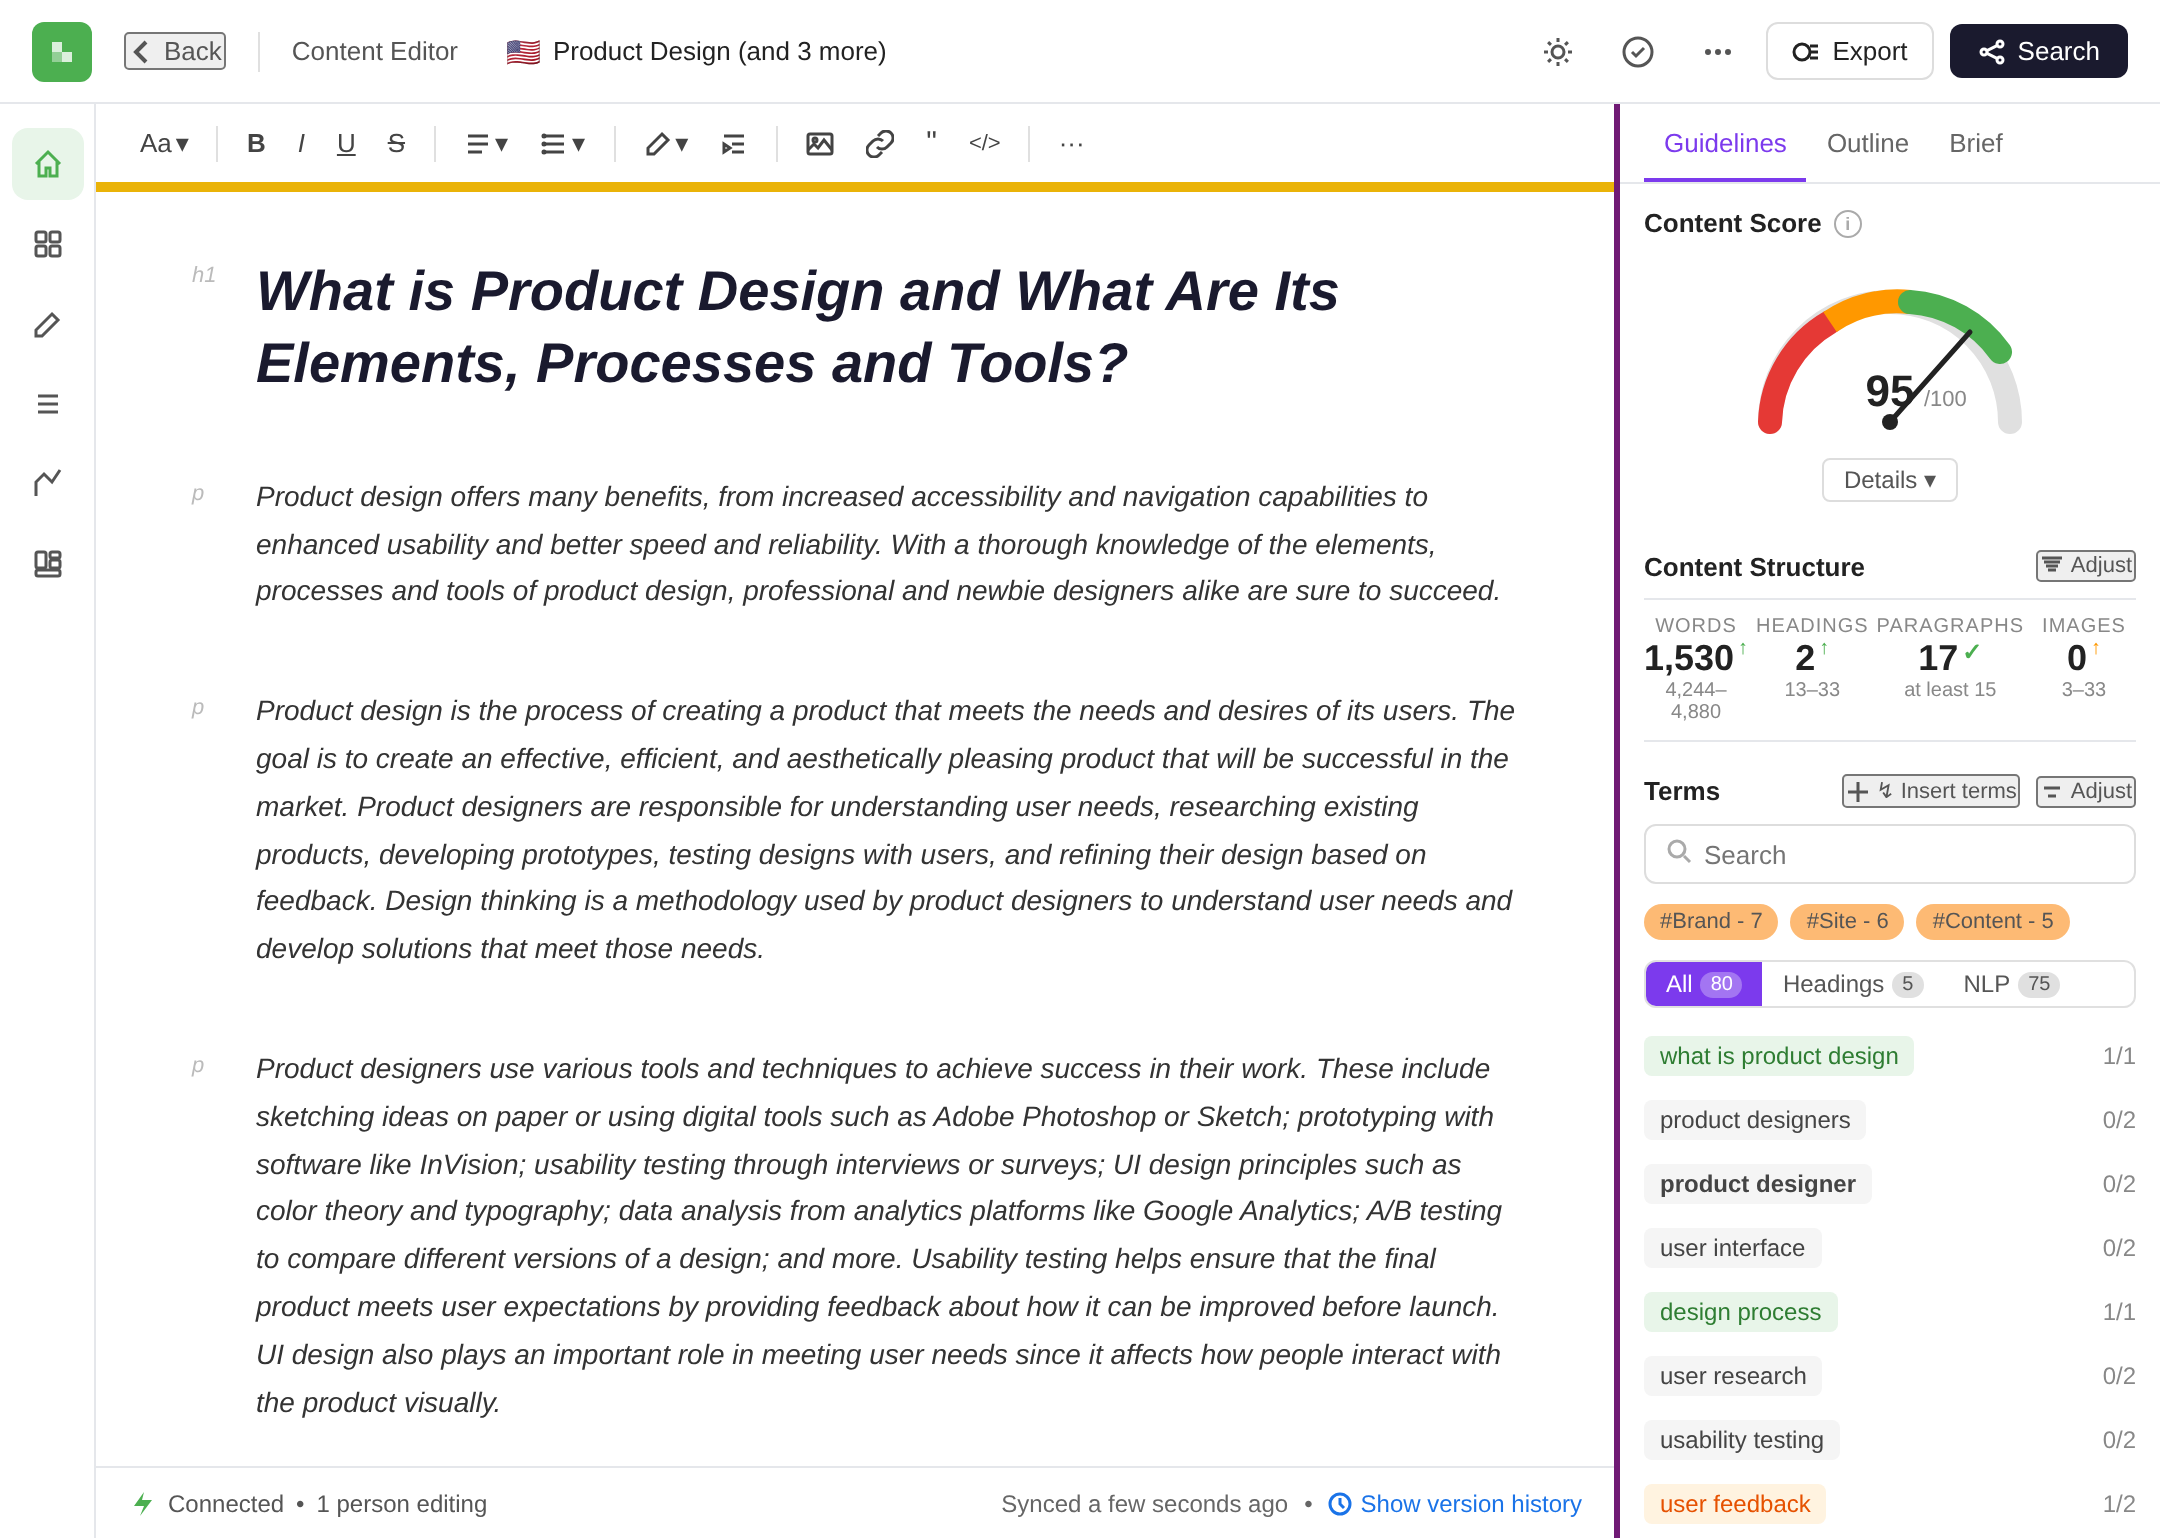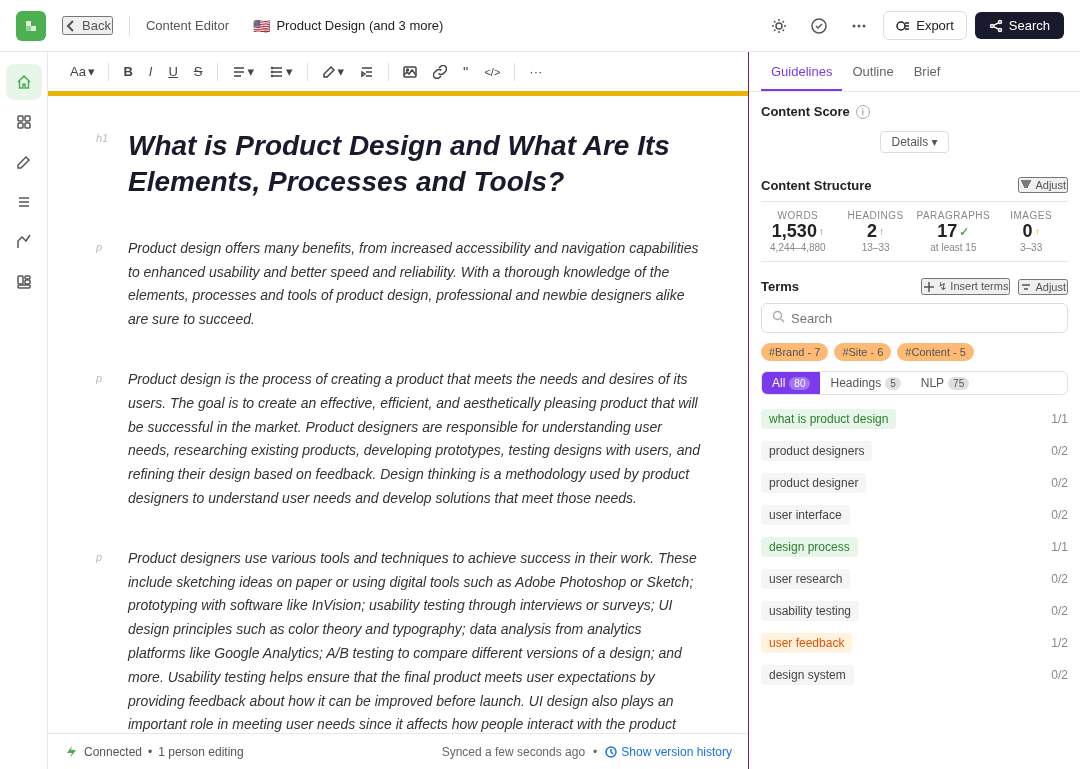--- a/index.html
+++ b/index.html
@@ -42,41 +42,41 @@
     .para { font-size: 14px; line-height: 1.7; color: #333; margin-bottom: 16px; }
     .block-gap { margin-bottom: 20px; }
 
     
     .editor-footer { height: 36px; background: #fff; border-top: 1px solid #e5e7eb; display: flex; align-items: center; padding: 0 16px; flex-shrink: 0; }
     .connected-indicator { display: flex; align-items: center; gap: 6px; font-size: 12px; color: #555; }
     .footer-right { margin-left: auto; display: flex; align-items: center; gap: 8px; font-size: 12px; color: #666; }
     .version-link { color: #1a73e8; cursor: pointer; display: flex; align-items: center; gap: 4px; }
 
     
-    .right-panel { width: 332px; background: #fff; border-left: 1px solid #701a75; display: flex; flex-direction: column; overflow: hidden; flex-shrink: 0; }
+    .right-panel { width: 273px; background: #fff; border-left: 3px solid #701a75; display: flex; flex-direction: column; overflow: hidden; flex-shrink: 0; }
     .panel-tabs { display: flex; border-bottom: 1px solid #e5e7eb; padding: 0 12px; flex-shrink: 0; }
     .panel-tab { padding: 12px 10px 10px; font-size: 13px; cursor: pointer; color: #666; border-bottom: 2px solid transparent; }
     .panel-tab.active { color: #7c3aed; border-bottom-color: #7c3aed; font-weight: 500; }
     .panel-body { flex: 1; overflow-y: auto; padding: 12px; }
 
     
     .section-title { font-size: 13px; font-weight: 600; color: #222; margin-bottom: 12px; display: flex; align-items: center; gap: 6px; }
     .info-icon { width: 14px; height: 14px; border-radius: 50%; border: 1px solid #aaa; display: flex; align-items: center; justify-content: center; font-size: 9px; color: #aaa; cursor: pointer; }
     .score-gauge { display: flex; flex-direction: column; align-items: center; margin-bottom: 8px; }
     .gauge-svg { width: 160px; height: 90px; }
     .details-btn { font-size: 12px; color: #555; border: 1px solid #ddd; background: white; padding: 3px 10px; border-radius: 4px; cursor: pointer; display: flex; align-items: center; gap: 4px; margin: 0 auto 12px; }
 
     
     .struct-section { margin-bottom: 16px; }
     .struct-header { display: flex; align-items: center; justify-content: space-between; margin-bottom: 8px; }
     .adjust-btn { font-size: 11px; color: #555; cursor: pointer; display: flex; align-items: center; gap: 3px; }
     .struct-grid { display: grid; grid-template-columns: repeat(4, 1fr); gap: 4px; }
     .struct-cell { text-align: center; }
     .struct-label { font-size: 10px; color: #888; text-transform: uppercase; letter-spacing: 0.5px; }
-    .struct-value { font-size: 18px; font-weight: 700; color: #222; display: flex; align-items: center; justify-content: center; gap: 2px; }
+    .struct-value { font-size: 18px; font-weight: 700; color: #222; display: flex; align-items: flex-start; justify-content: center; gap: 2px; }
     .struct-sub { font-size: 10px; color: #888; }
     .arrow-up { color: #4caf50; font-size: 10px; }
     .arrow-up-orange { color: #ff9800; font-size: 10px; }
     .check-green { color: #4caf50; font-size: 12px; }
     .struct-divider { height: 1px; background: #e5e7eb; margin: 8px 0; }
 
     
     .terms-header { display: flex; align-items: center; justify-content: space-between; margin-bottom: 8px; }
     .insert-terms-btn { font-size: 11px; color: #555; cursor: pointer; display: flex; align-items: center; gap: 3px; }
     .search-box { display: flex; align-items: center; gap: 6px; border: 1px solid #ddd; border-radius: 6px; padding: 6px 10px; margin-bottom: 10px; }
@@ -317,20 +317,38 @@
       <div class="panel-tab">Outline</div>
       <div class="panel-tab">Brief</div>
     </div>
 
     <div class="panel-body">
 
       <div class="section-title">
         <span>Content Score</span>
         <div class="info-icon">i</div>
       </div>
+      <div class="score-gauge">
+        <svg class="gauge-svg" viewBox="0 0 160 90">
+
+          <path d="M20 80 A60 60 0 0 1 140 80" fill="none" stroke="#e0e0e0" stroke-width="12" stroke-linecap="round"></path>
+
+          <path d="M20 80 A60 60 0 0 1 50 30" fill="none" stroke="#e53935" stroke-width="12" stroke-linecap="round"></path>
+
+          <path d="M50 30 A60 60 0 0 1 90 20" fill="none" stroke="#ff9800" stroke-width="12"></path>
+
+          <path d="M90 20 A60 60 0 0 1 135 45" fill="none" stroke="#4caf50" stroke-width="12" stroke-linecap="round"></path>
+
+          <line x1="80" y1="80" x2="120" y2="35" stroke="#222" stroke-width="2.5" stroke-linecap="round"></line>
+          <circle cx="80" cy="80" r="4" fill="#222"></circle>
+
+          <text x="80" y="72" text-anchor="middle" font-size="22" font-weight="700" fill="#222">95</text>
+          <text x="97" y="72" text-anchor="start" font-size="11" fill="#888">/100</text>
+        </svg>
+      </div>
       <div style="display:flex;justify-content:center;margin-bottom:12px;">
         <button class="details-btn">
           <span>Details ▾</span>
         </button>
       </div>
 
       <div class="struct-section">
         <div class="struct-header">
           <span class="section-title" style="margin-bottom:0;">Content Structure</span>
           <button class="adjust-btn">
@@ -435,21 +453,21 @@
               </div>
               <span class="term-count">1/1</span>
             </div>
             <div class="term-row">
               <div style="display: flex; align-items: center; gap: 6px;">
                 <span class="term-pill neutral">product designers</span>
               </div>
               <span class="term-count">0/2</span>
             </div>
             <div class="term-row">
-              <div style="display: flex; align-items: center; gap: 6px;">
+              <div style="display: flex; align-items: center; gap: 6px; font-weight: bold;">
                 <span class="term-pill neutral">product designer</span>
               </div>
               <span class="term-count">0/2</span>
             </div>
             <div class="term-row">
               <div style="display: flex; align-items: center; gap: 6px;">
                 <span class="term-pill neutral">user interface</span>
               </div>
               <span class="term-count">0/2</span>
             </div>

